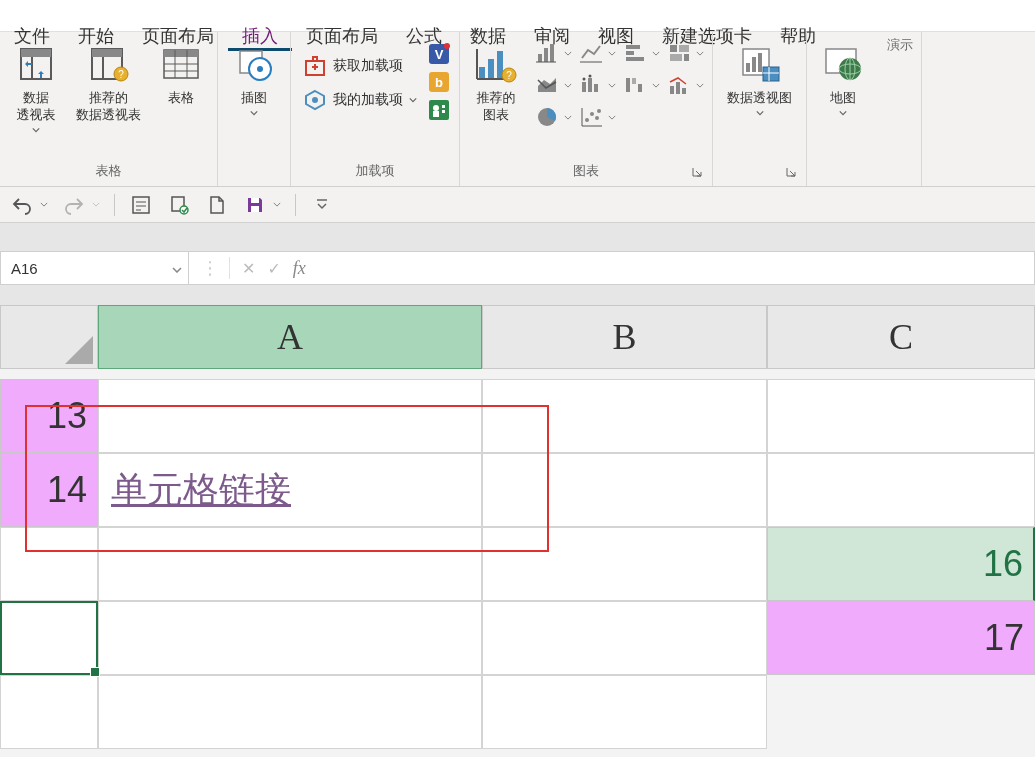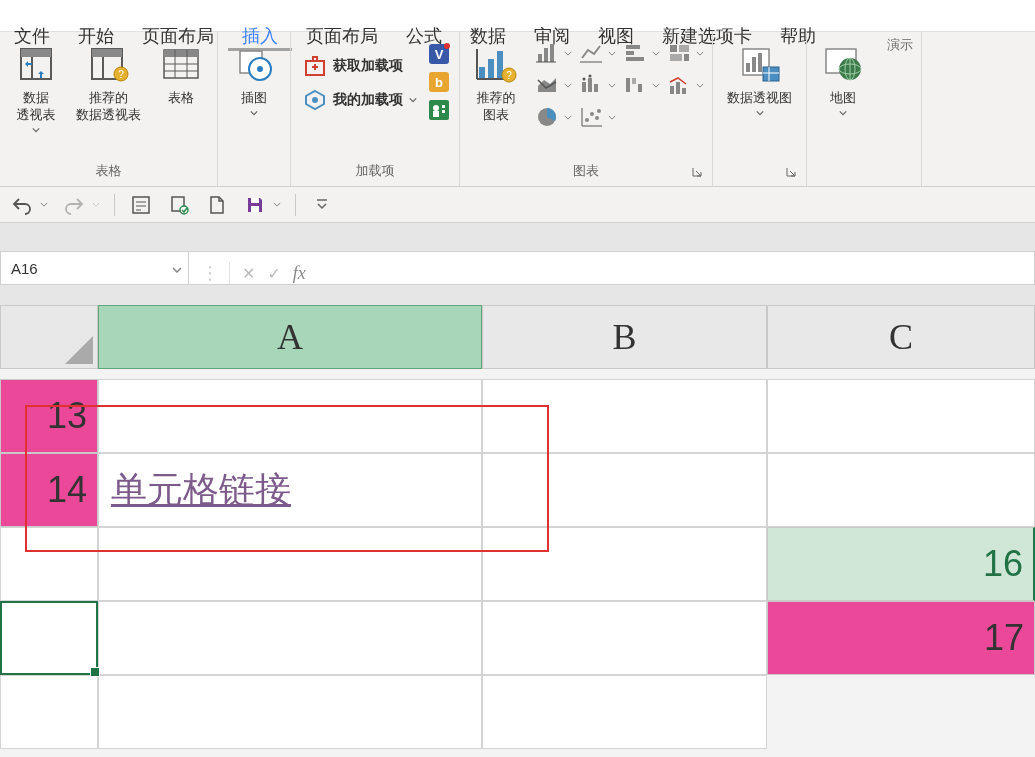--- a/index.html
+++ b/index.html
@@ -1,21 +1,21 @@
 <!DOCTYPE html>
 <html><head>
 <meta charset="utf-8">
 <style>
 * { box-sizing: border-box; margin: 0; padding: 0; font-family: "Microsoft YaHei", "Segoe UI", sans-serif; }
 body { background: #f3f3f3; width: 1035px; height: 757px; overflow: hidden; user-select: none; }
 
 
 .menubar { display: flex; height: 32px; background: #fff; border-bottom: 1px solid #e0e0e0; }
 .menu-item { padding: 24px 14px; font-size: 18px; color: #333; cursor: pointer; }
-.menu-item.active { color: #3b82f6; border-bottom: 3px solid #a3a3a3; font-weight: 500; }
+.menu-item.active { color: #701a75; border-bottom: 3px solid #0c4a6e; font-weight: 500; }
 
 
 .ribbon { display: flex; height: 155px; background: #f3f2f1; border-bottom: 1px solid #d0d0d0; }
 .ribbon-group { display: flex; flex-direction: column; border-right: 1px solid #d8d8d8; padding: 0 8px 2px 8px; }
 .ribbon-group-body { flex: 1; display: flex; align-items: flex-start; padding-top: 6px; gap: 6px; }
 .ribbon-group-label { text-align: center; font-size: 13px; color: #666; padding: 4px 0; position: relative; }
 .ribbon-group-label .dlg-launcher { position: absolute; right: 0; bottom: 4px; width: 14px; height: 14px; cursor: pointer; }
 
 .big-btn { display: flex; flex-direction: column; align-items: center; padding: 4px 6px; cursor: pointer; text-align: center; font-size: 13px; line-height: 1.3; color: #333; border-radius: 3px; }
 .big-btn .icon-slot { width: 44px; height: 44px; display: flex; align-items: center; justify-content: center; margin-bottom: 4px; }
@@ -35,41 +35,41 @@
 
 
 .qat { display: flex; align-items: center; height: 36px; padding: 0 10px; gap: 14px; background: #f3f2f1; border-bottom: 1px solid #d0d0d0; }
 .qat-sep { width: 1px; height: 22px; background: #c8c8c8; }
 .qat-btn { width: 24px; height: 24px; display:flex; align-items:center; justify-content:center; cursor: pointer; }
 
 
 .spacer { height: 28px; background: #e6e6e6; }
 
 
-.formulabar { display: flex; align-items: flex-end; height: 34px; background: #fff; border: 1px solid #cfcfcf; }
+.formulabar { display: flex; align-items: center; height: 34px; background: #fff; border: 1px solid #cfcfcf; }
 .name-box { width: 188px; height: 100%; border-right: 1px solid #cfcfcf; display: flex; align-items: center; position: relative; }
 .name-box input { border: none; outline: none; width: 100%; padding: 0 10px; font-size: 15px; color: #333; background: transparent; }
 .name-box .dd { position: absolute; right: 6px; top: 50%; transform: translateY(-50%); cursor: pointer; }
 .fb-btns { display: flex; align-items: center; gap: 12px; padding: 0 12px; color: #aaa; }
 .fb-btn { cursor: pointer; font-size: 16px; color: #bbb; }
 .fb-sep { width: 1px; height: 22px; background: #e2e2e2; }
 .fb-fx { font-style: italic; font-family: Liberation Serif, serif; font-size: 18px; color: #888; }
 .fb-input { flex: 1; border: none; outline: none; font-size: 15px; padding: 0 8px; }
 
 
 .spacer2 { height: 20px; background: #e6e6e6; }
 
 
 .sheet { display: grid; grid-template-columns: 98px 384px 285px 268px; grid-auto-rows: 74px; position: relative; }
 .sheet .hrow { height: 64px; }
 .corner { background: #e8e8e8; border: 1px solid #c8c8c8; position: relative; }
 .corner::after { content: ""; position: absolute; right: 4px; bottom: 4px; width: 0; height: 0; border-left: 28px solid transparent; border-bottom: 28px solid #aaa; }
 .colhead { background: #e8e8e8; border: 1px solid #c8c8c8; display: flex; align-items: center; justify-content: center; font-size: 36px; font-family: "Times New Roman", serif; font-weight: 400; color: #333; }
 .colhead.sel { background: #a8d6b8; border-color: #5fa77a; }
-.rowhead { background: #ec4899; border: 1px solid #c8c8c8; display: flex; align-items: center; justify-content: flex-end; padding-right: 10px; font-size: 36px; font-family: "Arial", sans-serif; color: #333; }
+.rowhead { background: #f0abfc; border: 1px solid #c8c8c8; display: flex; align-items: center; justify-content: flex-end; padding-right: 10px; font-size: 36px; font-family: "Arial", sans-serif; color: #333; }
 .rowhead.sel { background: #d0e7d8; color: #217346; border-right: 2px solid #217346; }
 .cell { background: #fff; border: 1px solid #d4d4d4; display: flex; align-items: center; padding: 0 12px; font-size: 36px; }
 .cell .link { color: #7d5a8c; text-decoration: underline; cursor: pointer; font-family: "SimSun", serif; }
 .cell.selected { border: 2px solid #217346; position: relative; }
 .cell.selected::after { content: ""; position: absolute; right: -4px; bottom: -4px; width: 8px; height: 8px; background: #217346; border: 1px solid #fff; }
 
 .red-box { position: absolute; border: 2px solid #e03030; pointer-events: none; }
 </style>
 </head>
 <body>
@@ -152,21 +152,21 @@
         <svg class="arrow-d" viewBox="0 0 10 6">
             <path d="M1 1 L5 5 L9 1" fill="none" stroke="#666" stroke-width="1.5"></path>
           </svg>
       </div>
     </div>
     <div class="ribbon-group-label"></div>
   </div>
 
   <div class="ribbon-group">
     <div class="ribbon-group-body">
-      <div class="stack" style="padding-top:14px;font-weight:bold;">
+      <div class="stack" style="padding-top:14px;">
         <div class="mini-btn">
           <span class="mini-icon">
             <svg width="22" height="22" viewBox="0 0 22 22">
                 <rect x="2" y="6" width="18" height="14" fill="none" stroke="#d04030" stroke-width="2"></rect>
                 <rect x="9" y="2" width="4" height="4" fill="none" stroke="#d04030" stroke-width="2"></rect>
                 <line x1="8" y1="12" x2="14" y2="12" stroke="#d04030" stroke-width="2"></line>
                 <line x1="11" y1="9" x2="11" y2="15" stroke="#d04030" stroke-width="2"></line>
               </svg>
           </span>
           <span>获取加载项</span>

